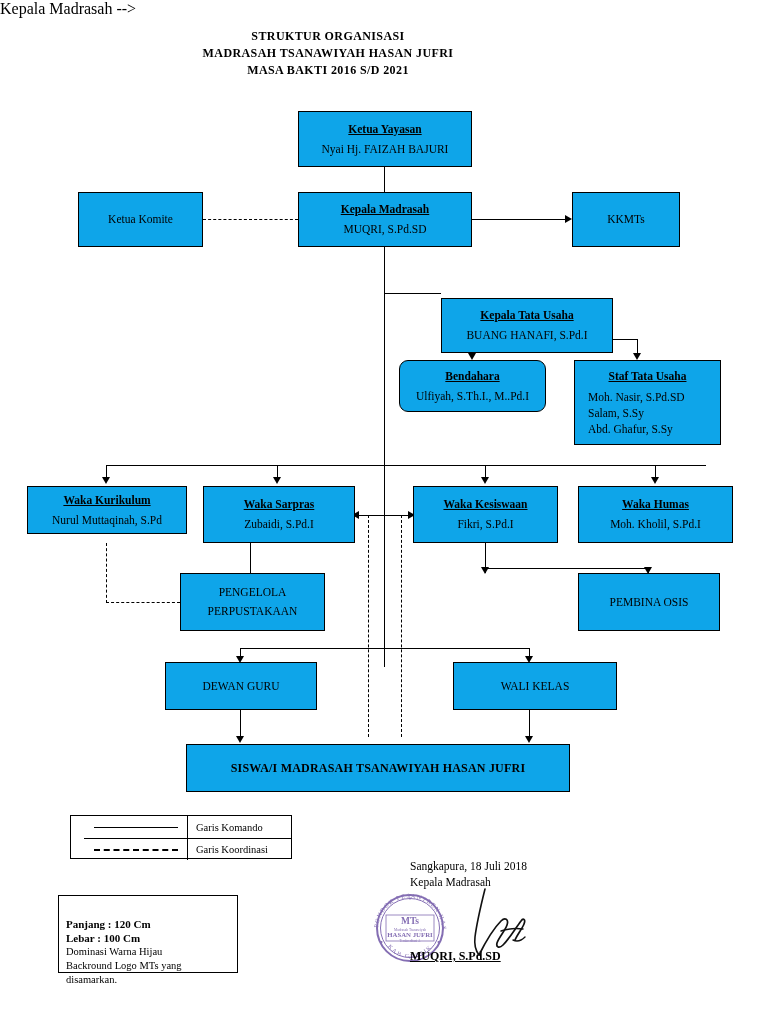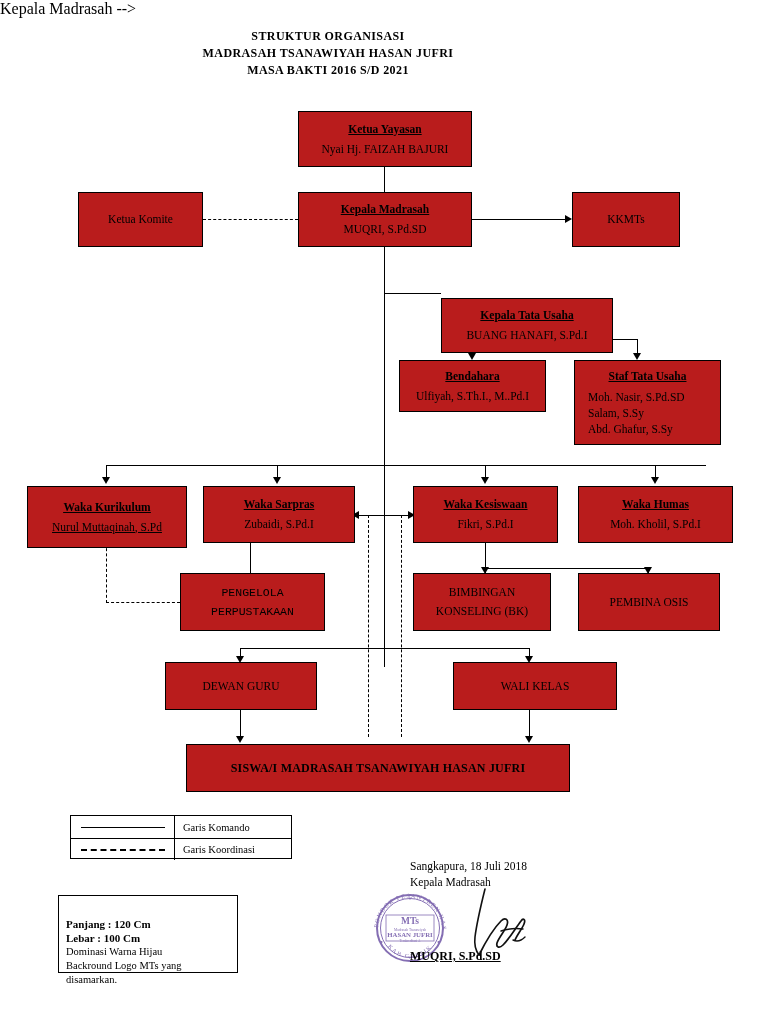--- a/index.html
+++ b/index.html
@@ -26,21 +26,21 @@
     font-size: 12px;
     letter-spacing: 0.4px;
     line-height: 17px;
     margin-left: 20px;
   }
 
   
   .node {
     position: absolute;
     border: 1.4px solid #000;
-    background: #b91c1c;
+    background: #0ea5e9;
     display: flex;
     flex-direction: column;
     align-items: center;
     justify-content: center;
     text-align: center;
     font-size: 11.5px;
     line-height: 15px;
     padding: 3px 5px;
     z-index: 5;
   }
@@ -97,20 +97,21 @@
     border-right: 7px solid #000;
   }
 
   
   .legend {
     position: absolute;
     left: 70px; top: 815px;
     width: 222px; height: 44px;
     border: 1.2px solid #000;
     z-index: 5;
+    padding-left: 13px;
   }
   .legend-row {
     display: flex; height: 22px; width: 100%;
   }
   .legend-row + .legend-row { border-top: 1.2px solid #000; }
   .legend-key {
     width: 104px;
     border-right: 1.2px solid #000;
     display: flex; align-items: center; justify-content: center;
   }
@@ -272,61 +273,57 @@
 
   <div class="node plain" style="left:572px; top:192px; width:108px; height:55px;text-align:right;">
     <div class="line">KKMTs</div>
   </div>
 
   <div class="node" style="left:441px; top:266px; width:172px; height:55px;margin-top:32px;">
     <div class="role">Kepala Tata Usaha</div>
     <div class="person">BUANG HANAFI, S.Pd.I</div>
   </div>
 
-  <div class="node" style="left:399px; top:360px; width:147px; height:52px;">
+  <div class="node" style="left:399px; top:360px; width:147px; height:52px;border-radius:9px;">
     <div class="role">Bendahara</div>
     <div class="person">Ulfiyah, S.Th.I., M..Pd.I</div>
   </div>
 
   <div class="node left-align" style="left:574px; top:360px; width:147px; height:85px;">
     <div class="role">Staf Tata Usaha</div>
     <div class="person">Moh. Nasir, S.Pd.SD</div>
     <div class="person">Salam, S.Sy</div>
     <div class="person">Abd. Ghafur, S.Sy</div>
   </div>
 
-  <div class="node" style="left:27px; top:486px; width:160px; height:62px;text-decoration:underline;">
+  <div class="node" style="left:27px; top:486px; width:160px; height:48px;">
     <div class="role">Waka Kurikulum</div>
     <div class="person">Nurul Muttaqinah, S.Pd</div>
   </div>
 
   <div class="node" style="left:203px; top:486px; width:152px; height:57px;">
     <div class="role">Waka Sarpras</div>
     <div class="person">Zubaidi, S.Pd.I</div>
   </div>
 
   <div class="node" style="left:413px; top:486px; width:145px; height:57px;">
     <div class="role">Waka Kesiswaan</div>
     <div class="person">Fikri, S.Pd.I</div>
   </div>
 
   <div class="node" style="left:578px; top:486px; width:155px; height:57px;">
     <div class="role">Waka Humas</div>
     <div class="person">Moh. Kholil, S.Pd.I</div>
   </div>
 
-  <div class="node plain" style="left:180px; top:573px; width:145px; height:58px;font-family:Liberation Mono, monospace;">
+  <div class="node plain" style="left:180px; top:573px; width:145px; height:58px;">
     <div class="line">PENGELOLA</div>
     <div class="line">PERPUSTAKAAN</div>
   </div>
 
-  <div class="node plain" style="left:413px; top:573px; width:138px; height:58px;">
-    <div class="line">BIMBINGAN</div>
-    <div class="line">KONSELING (BK)</div>
-  </div>
 
   <div class="node plain" style="left:578px; top:573px; width:142px; height:58px;">
     <div class="line">PEMBINA OSIS</div>
   </div>
 
   <div class="node plain" style="left:165px; top:662px; width:152px; height:48px;">
     <div class="line">DEWAN GURU</div>
   </div>
 
   <div class="node plain" style="left:453px; top:662px; width:164px; height:48px;">

